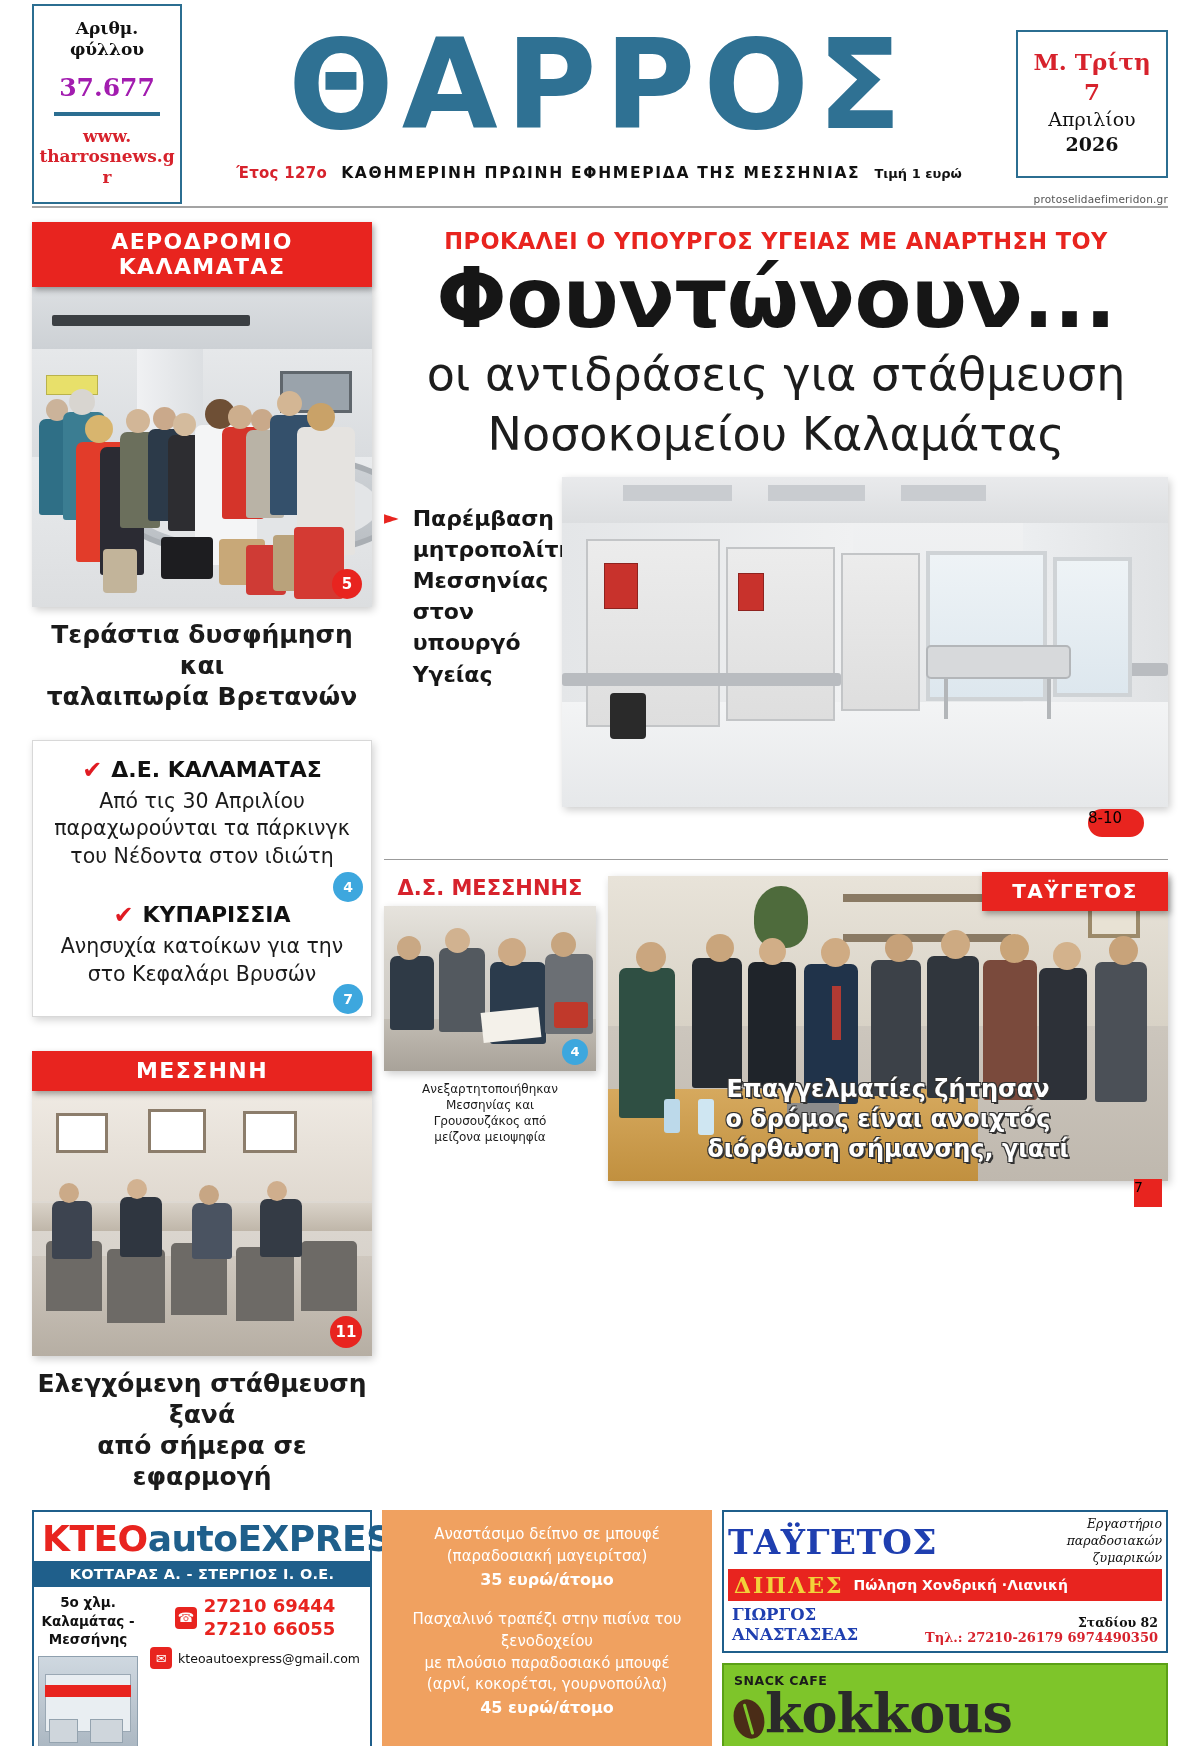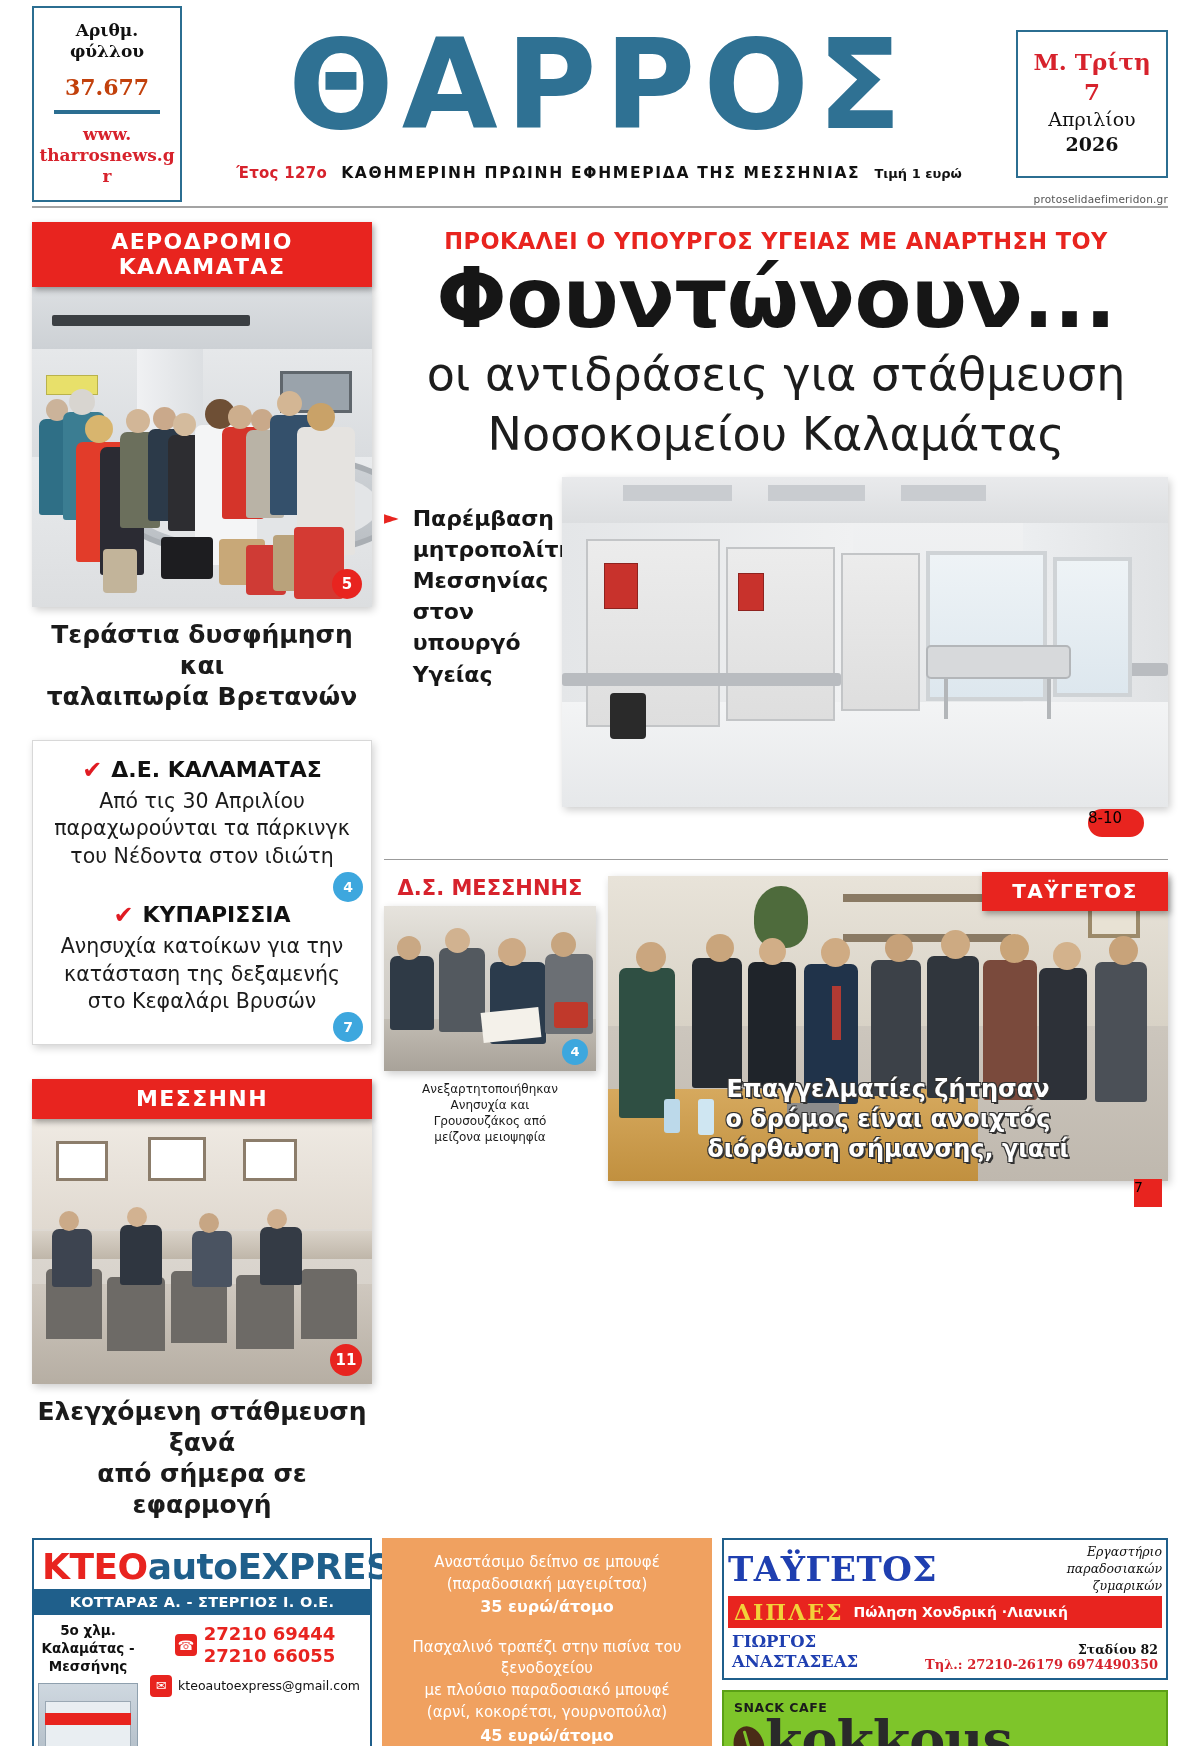--- a/index.html
+++ b/index.html
@@ -24,21 +24,21 @@
     height: 196px;
   }
   .mast-box {
     border: 2px solid #2b6e91;
     width: 150px;
     text-align: center;
     padding: 12px 4px 14px 4px;
     font-family: "DejaVu Serif", "Liberation Serif", serif;
   }
   .mast-box .lbl { font-size: 17px; font-weight: bold; color: #111; line-height: 1.25; }
-  .mast-box .num { font-size: 22px; font-weight: bold; color: #c2410c; margin-top: 12px; }
+  .mast-box .num { font-size: 25px; font-weight: bold; color: #a21caf; margin-top: 12px; }
   .mast-rule { height: 4px; background: #2b6e91; margin: 10px 16px 10px 16px; }
   .mast-box .url { font-size: 17px; font-weight: bold; color: #d7222c;
                    line-height: 1.22; word-break: break-word; }
 
   .mast-center { flex: 1; text-align: center; margin-top: -4px; }
   .logo-word {
     font-family: "DejaVu Sans", "Liberation Sans", sans-serif;
     font-size: 124px;
     font-weight: bold;
     color: #2f7193;
@@ -406,21 +406,20 @@
           <div class="pg-badge" style="right:-2px; bottom:-26px;">4</div>
         </div>
 
         <div class="tick-item">
           <div class="tick-head">
             <span class="tick-mark">✔</span>
             <span>ΚΥΠΑΡΙΣΣΙΑ</span>
           </div>
           <div class="tick-body">
             <div>Ανησυχία κατοίκων για την</div>
-            <div>κατάσταση της δεξαμενής</div>
             <div>στο Κεφαλάρι Βρυσών</div>
           </div>
           <div class="pg-badge" style="right:-2px; bottom:-20px;">7</div>
         </div>
       </div>
 
       <div style="margin-top:34px;">
         <div class="red-banner">ΜΕΣΣΗΝΗ</div>
         <div class="photo messini soft-shadow">
           <div class="ms-wall"></div>
@@ -517,21 +516,21 @@
             <div class="pp" style="left:50%; top:56px; width:56px; height:82px; background:#2b3b4c;"></div>
             <div class="pp-head" style="left:54%; top:32px; width:28px; height:28px; background:#cdaa85;"></div>
             <div class="pp" style="left:76%; top:48px; width:48px; height:80px; background:#6b6f74;"></div>
             <div class="pp-head" style="left:79%; top:26px; width:25px; height:25px; background:#c7a57f;"></div>
             <div style="position:absolute; left:46%; top:104px; width:58px; height:30px; background:#f4f1ea; transform:rotate(-6deg);"></div>
             <div style="position:absolute; right:4%; top:96px; width:34px; height:26px; background:#c0392b; border-radius:3px;"></div>
             <div class="badge badge-blue" style="right:8px; bottom:6px; width:26px; height:26px; font-size:13px;">4</div>
           </div>
           <div style="text-align:center; font-size:12px; color:#1b1b1b; line-height:1.36; padding-top:10px;">
             <div>Ανεξαρτητοποιήθηκαν</div>
-            <div>Ανησυχία και</div>
+            <div>Μεσσηνίας και</div>
             <div>Γρουσουζάκος από</div>
             <div>μείζονα μειοψηφία</div>
           </div>
         </div>
 
         <div style="flex:1; position:relative;">
           <div class="red-banner" style="position:absolute; right:0; top:-4px; width:186px; z-index:8; font-size:20px;">ΤΑΫΓΕΤΟΣ</div>
           <div class="photo taygroup soft-shadow">
             <div class="tg-wall"></div>
             <div class="tg-shelf" style="left:42%; top:18px; width:30%; height:8px;"></div>

